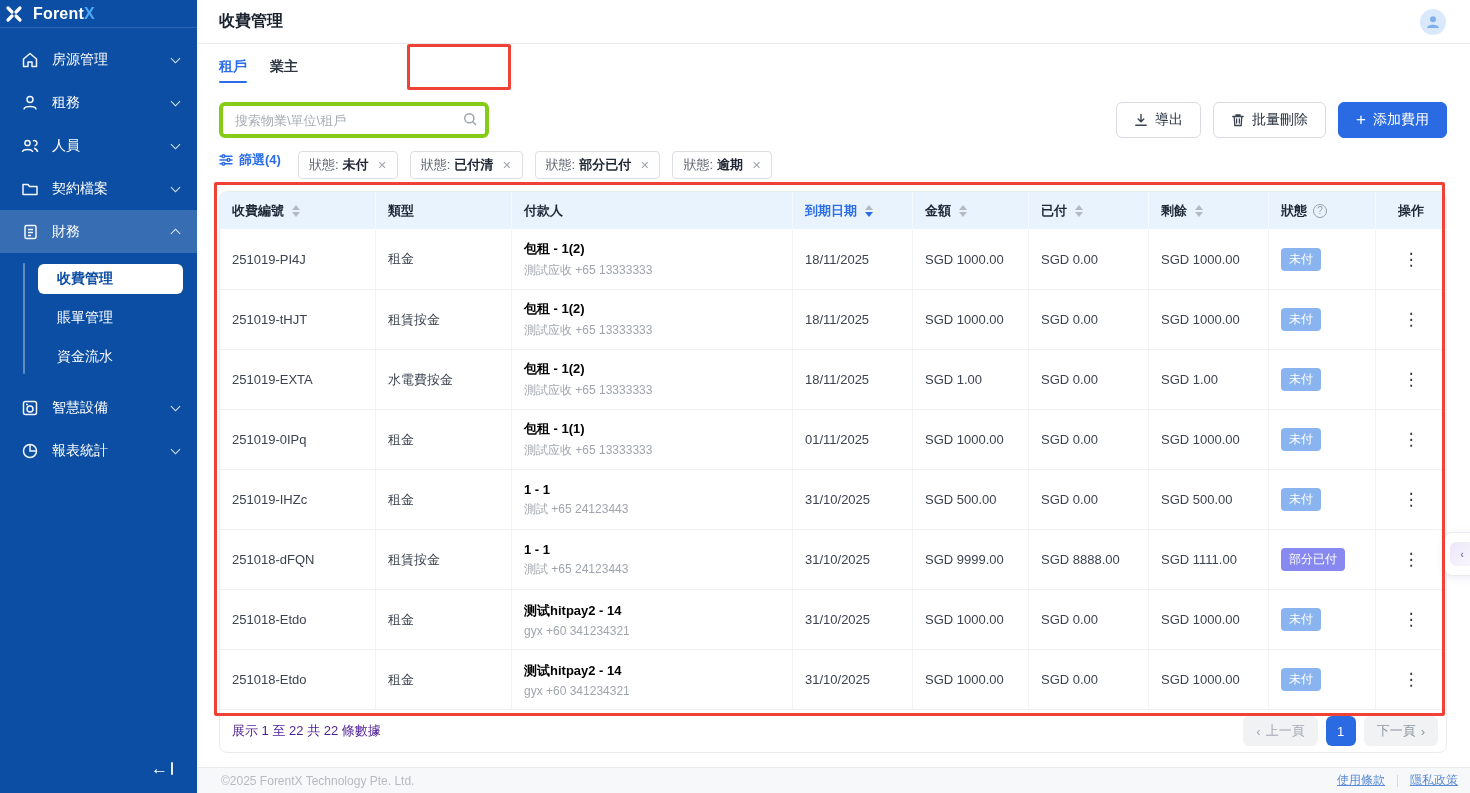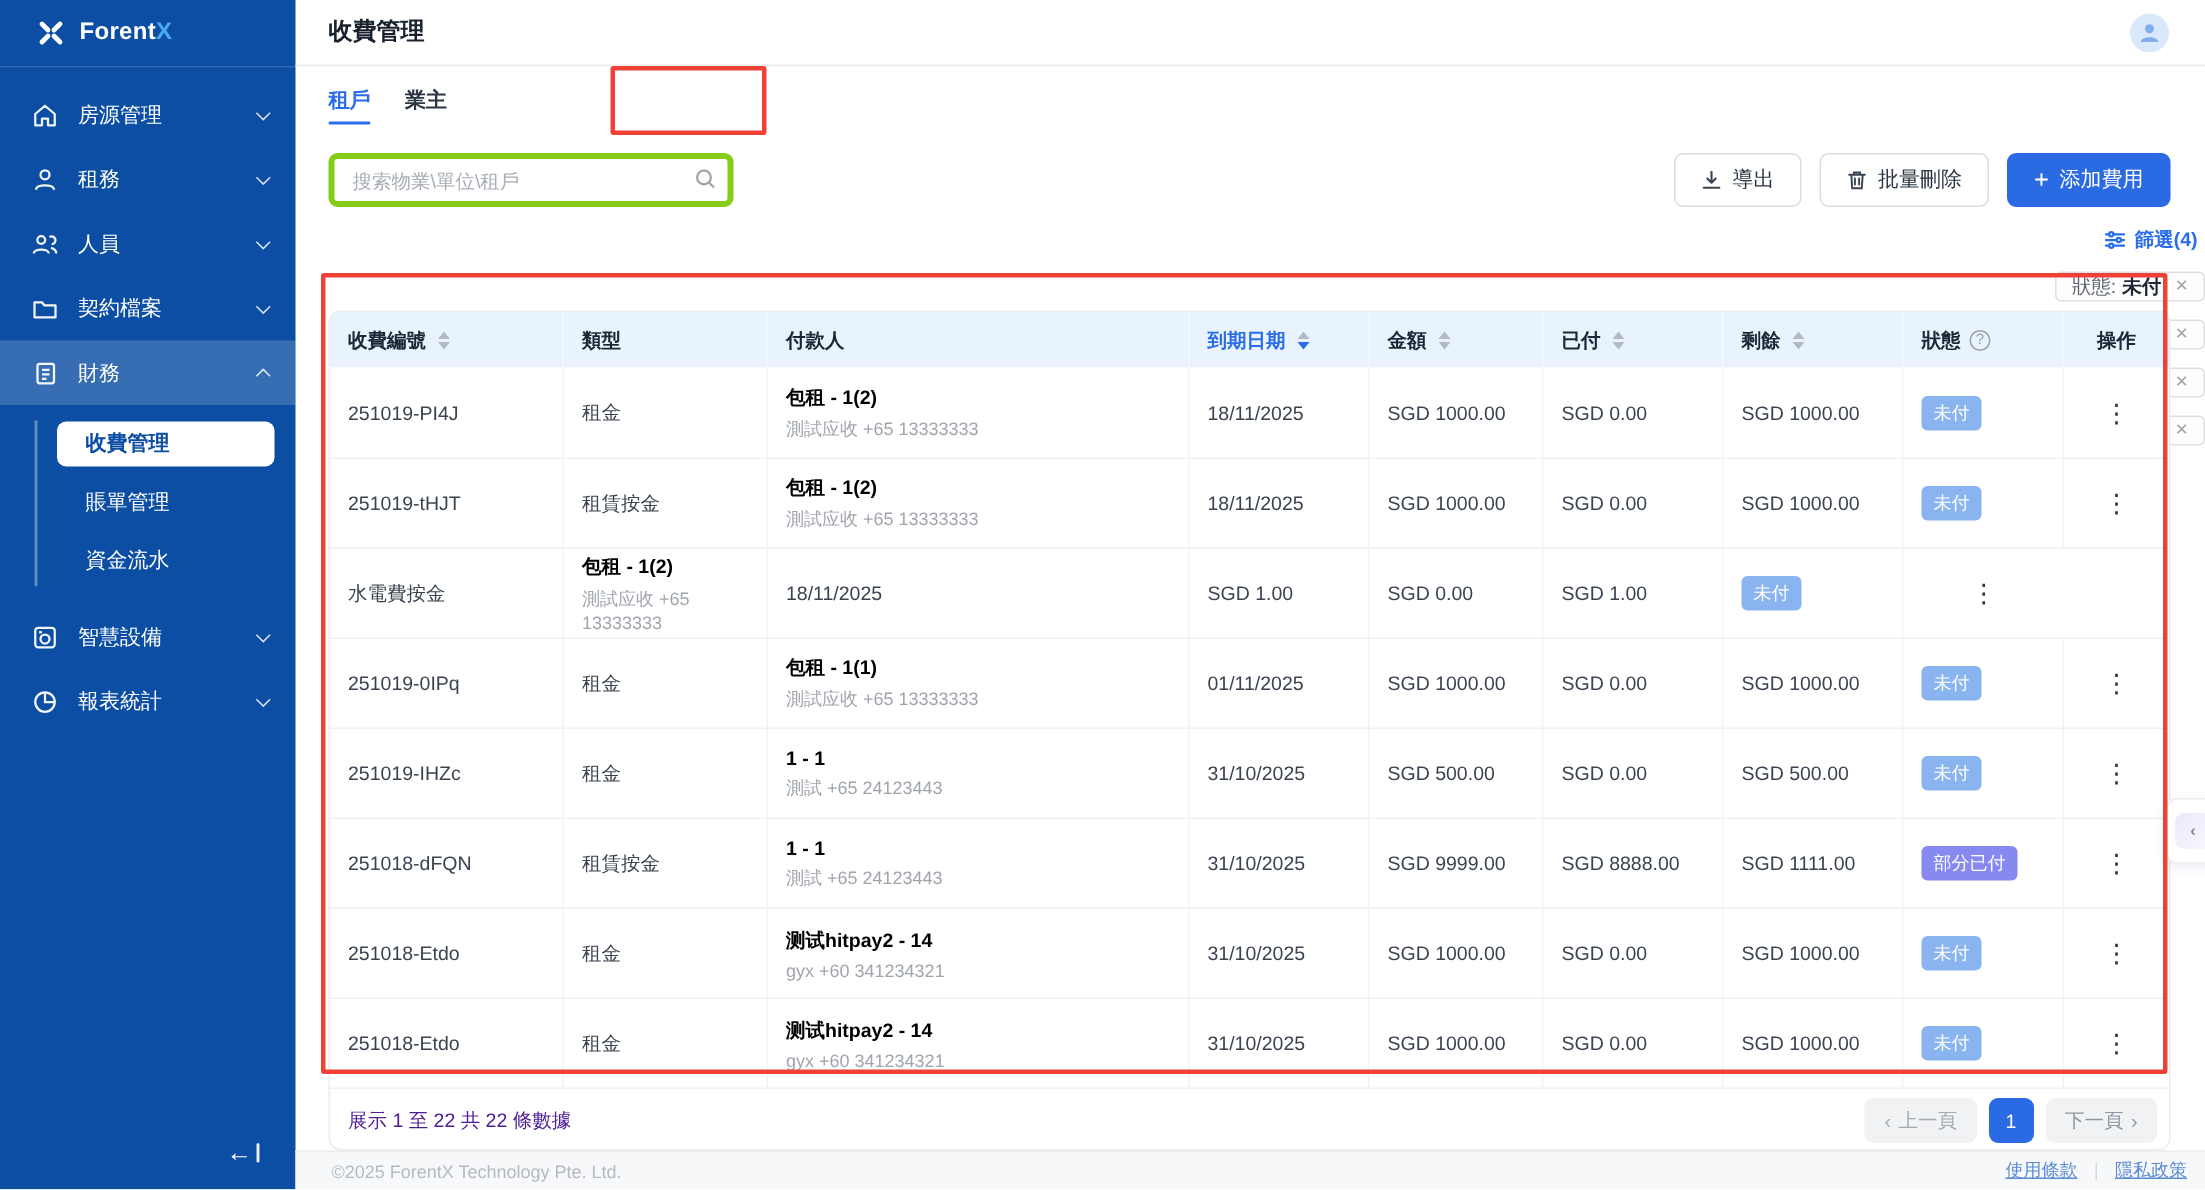--- a/index.html
+++ b/index.html
@@ -2,21 +2,21 @@
 <html><head>
 <meta charset="utf-8">
 <style>
   html,body{margin:0;padding:0;background:#fff;}
   *{box-sizing:border-box;}
   body{font-family:"Liberation Sans","DejaVu Sans",sans-serif;-webkit-font-smoothing:antialiased;}
   .app{position:relative;width:1470px;height:793px;overflow:hidden;display:flex;background:#fff;}
 
   
   .sidebar{position:relative;width:197px;min-width:197px;height:100%;background:#0c4ea3;color:#fff;display:flex;flex-direction:column;}
-  .logo{height:45px;display:flex;align-items:center;padding-left:24px;border-bottom:1px solid rgba(255,255,255,.14);}
+  .logo{height:28px;display:flex;align-items:center;padding-left:4px;border-bottom:1px solid rgba(255,255,255,.14);}
   .logo-mark{width:20px;height:20px;margin-right:9px;}
   .logo-text{font-size:16px;font-weight:bold;letter-spacing:.2px;}
   .logo-text .x{color:#4aa8f5;}
   .nav{padding-top:10px;flex:1;}
   .nav-item{height:43px;display:flex;align-items:center;padding:0 18px 0 21px;cursor:pointer;font-size:14px;}
   .nav-item .nicon{width:18px;height:18px;margin-right:13px;opacity:.95;flex:none;}
   .nav-item .nlabel{flex:1;}
   .nav-item.active-parent{background:rgba(255,255,255,.18);}
   .chev{width:7px;height:7px;border-right:1.5px solid rgba(255,255,255,.85);border-bottom:1.5px solid rgba(255,255,255,.85);transform:rotate(45deg);margin-top:-3px;}
   .chev.up{transform:rotate(-135deg);margin-top:4px;}
@@ -42,21 +42,21 @@
   .toolbar{display:flex;justify-content:space-between;align-items:center;margin:12px 23px 0 22px;}
   .search-wrap{position:relative;width:270px;height:36px;}
   .search-wrap input{width:100%;height:100%;border:4px solid #84cc16;border-radius:6px;padding:0 34px 0 12px;font-size:13px;color:#333;outline:none;font-family:inherit;}
   .search-wrap input::placeholder{color:#a8adb5;}
   .search-icon{position:absolute;right:11px;top:10px;}
   .btn-group{display:flex;gap:12px;}
   .btn{height:36px;display:flex;align-items:center;gap:7px;padding:0 17px;border:1px solid #d8dbdf;border-radius:6px;background:#fff;font-size:14px;color:#2a3340;cursor:pointer;font-family:inherit;}
   .btn.primary{background:#2a6ae3;border-color:#2a6ae3;color:#fff;}
   .btn .plus{font-size:17px;font-weight:400;line-height:1;margin-top:-1px;}
 
-  .filterbar{display:flex;align-items:flex-end;margin:13px 0 16px 22px;height:28px;gap:12px;flex-direction:column;}
+  .filterbar{display:flex;align-items:flex-start;margin:13px 0 0 22px;height:28px;gap:12px;}
   .filter-toggle{display:flex;align-items:center;gap:6px;color:#2b6de9;font-size:13px;font-weight:bold;cursor:pointer;margin-right:5px;}
   .chip{height:28px;display:flex;align-items:center;border:1px solid #dcdfe3;border-radius:4px;background:#fefefe;padding:0 10px;font-size:13px;cursor:default;}
   .chip .pref{color:#5f6672;}
   .chip .val{color:#202734;font-weight:bold;margin-left:4px;}
   .chip .x{margin-left:9px;color:#a0a6ad;font-size:11px;cursor:pointer;line-height:1;}
 
   
   .table-card{margin:12px 23px 0 22px;border:1px solid #e9ecef;border-radius:8px;overflow:hidden;background:#fff;}
   .thead{display:grid;grid-template-columns:156px 136px 281px 120px 116px 120px 120px 107px 1fr;background:#e8f3fd;height:37px;}
   .th{display:flex;align-items:center;padding:0 12px;font-size:13px;font-weight:bold;color:#1d2736;border-right:1px solid #f6fafe;gap:6px;}
@@ -360,20 +360,21 @@
             <div class="td">SGD 1000.00</div>
             <div class="td">
               <span class="badge unpaid">未付</span>
             </div>
             <div class="td">
               <span class="kebab">⋮</span>
             </div>
           </div>
 
           <div class="trow">
+            <div class="td">251019-EXTA</div>
             <div class="td">水電費按金</div>
             <div class="td td-payer">
               <div class="payer-main">包租 - 1(2)</div>
               <div class="payer-sub">測試应收 +65 13333333</div>
             </div>
             <div class="td">18/11/2025</div>
             <div class="td">SGD 1.00</div>
             <div class="td">SGD 0.00</div>
             <div class="td">SGD 1.00</div>
             <div class="td">

